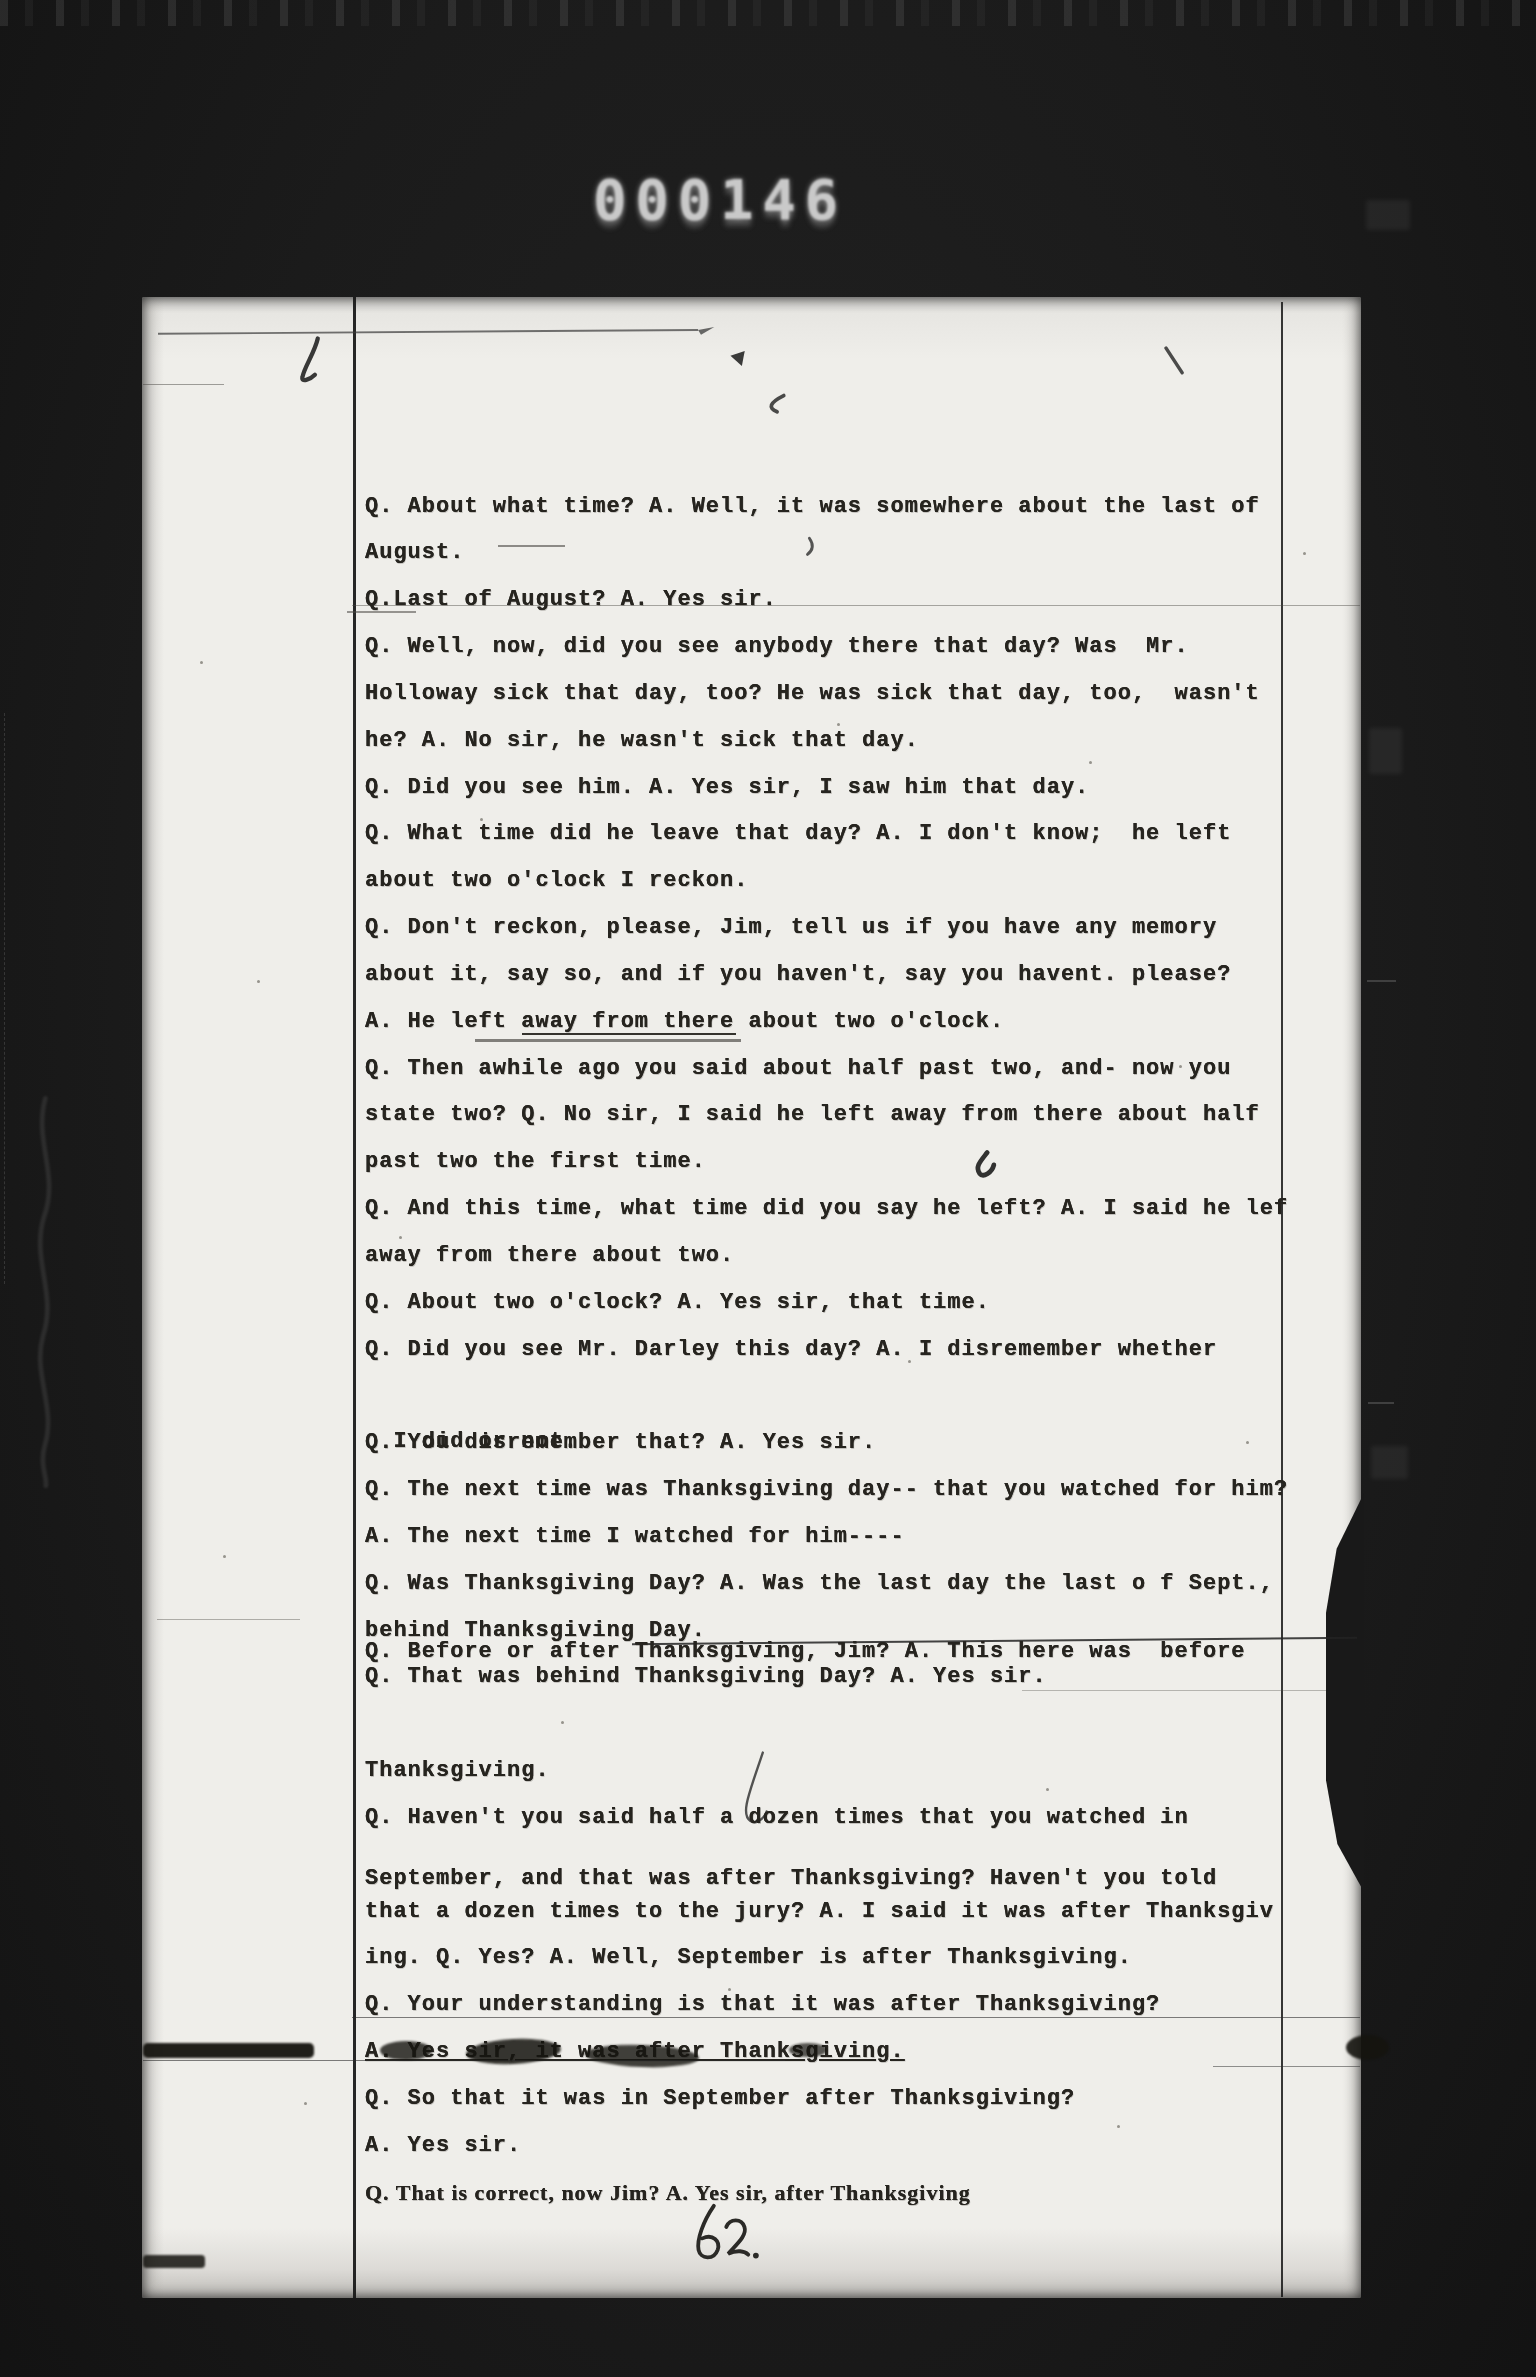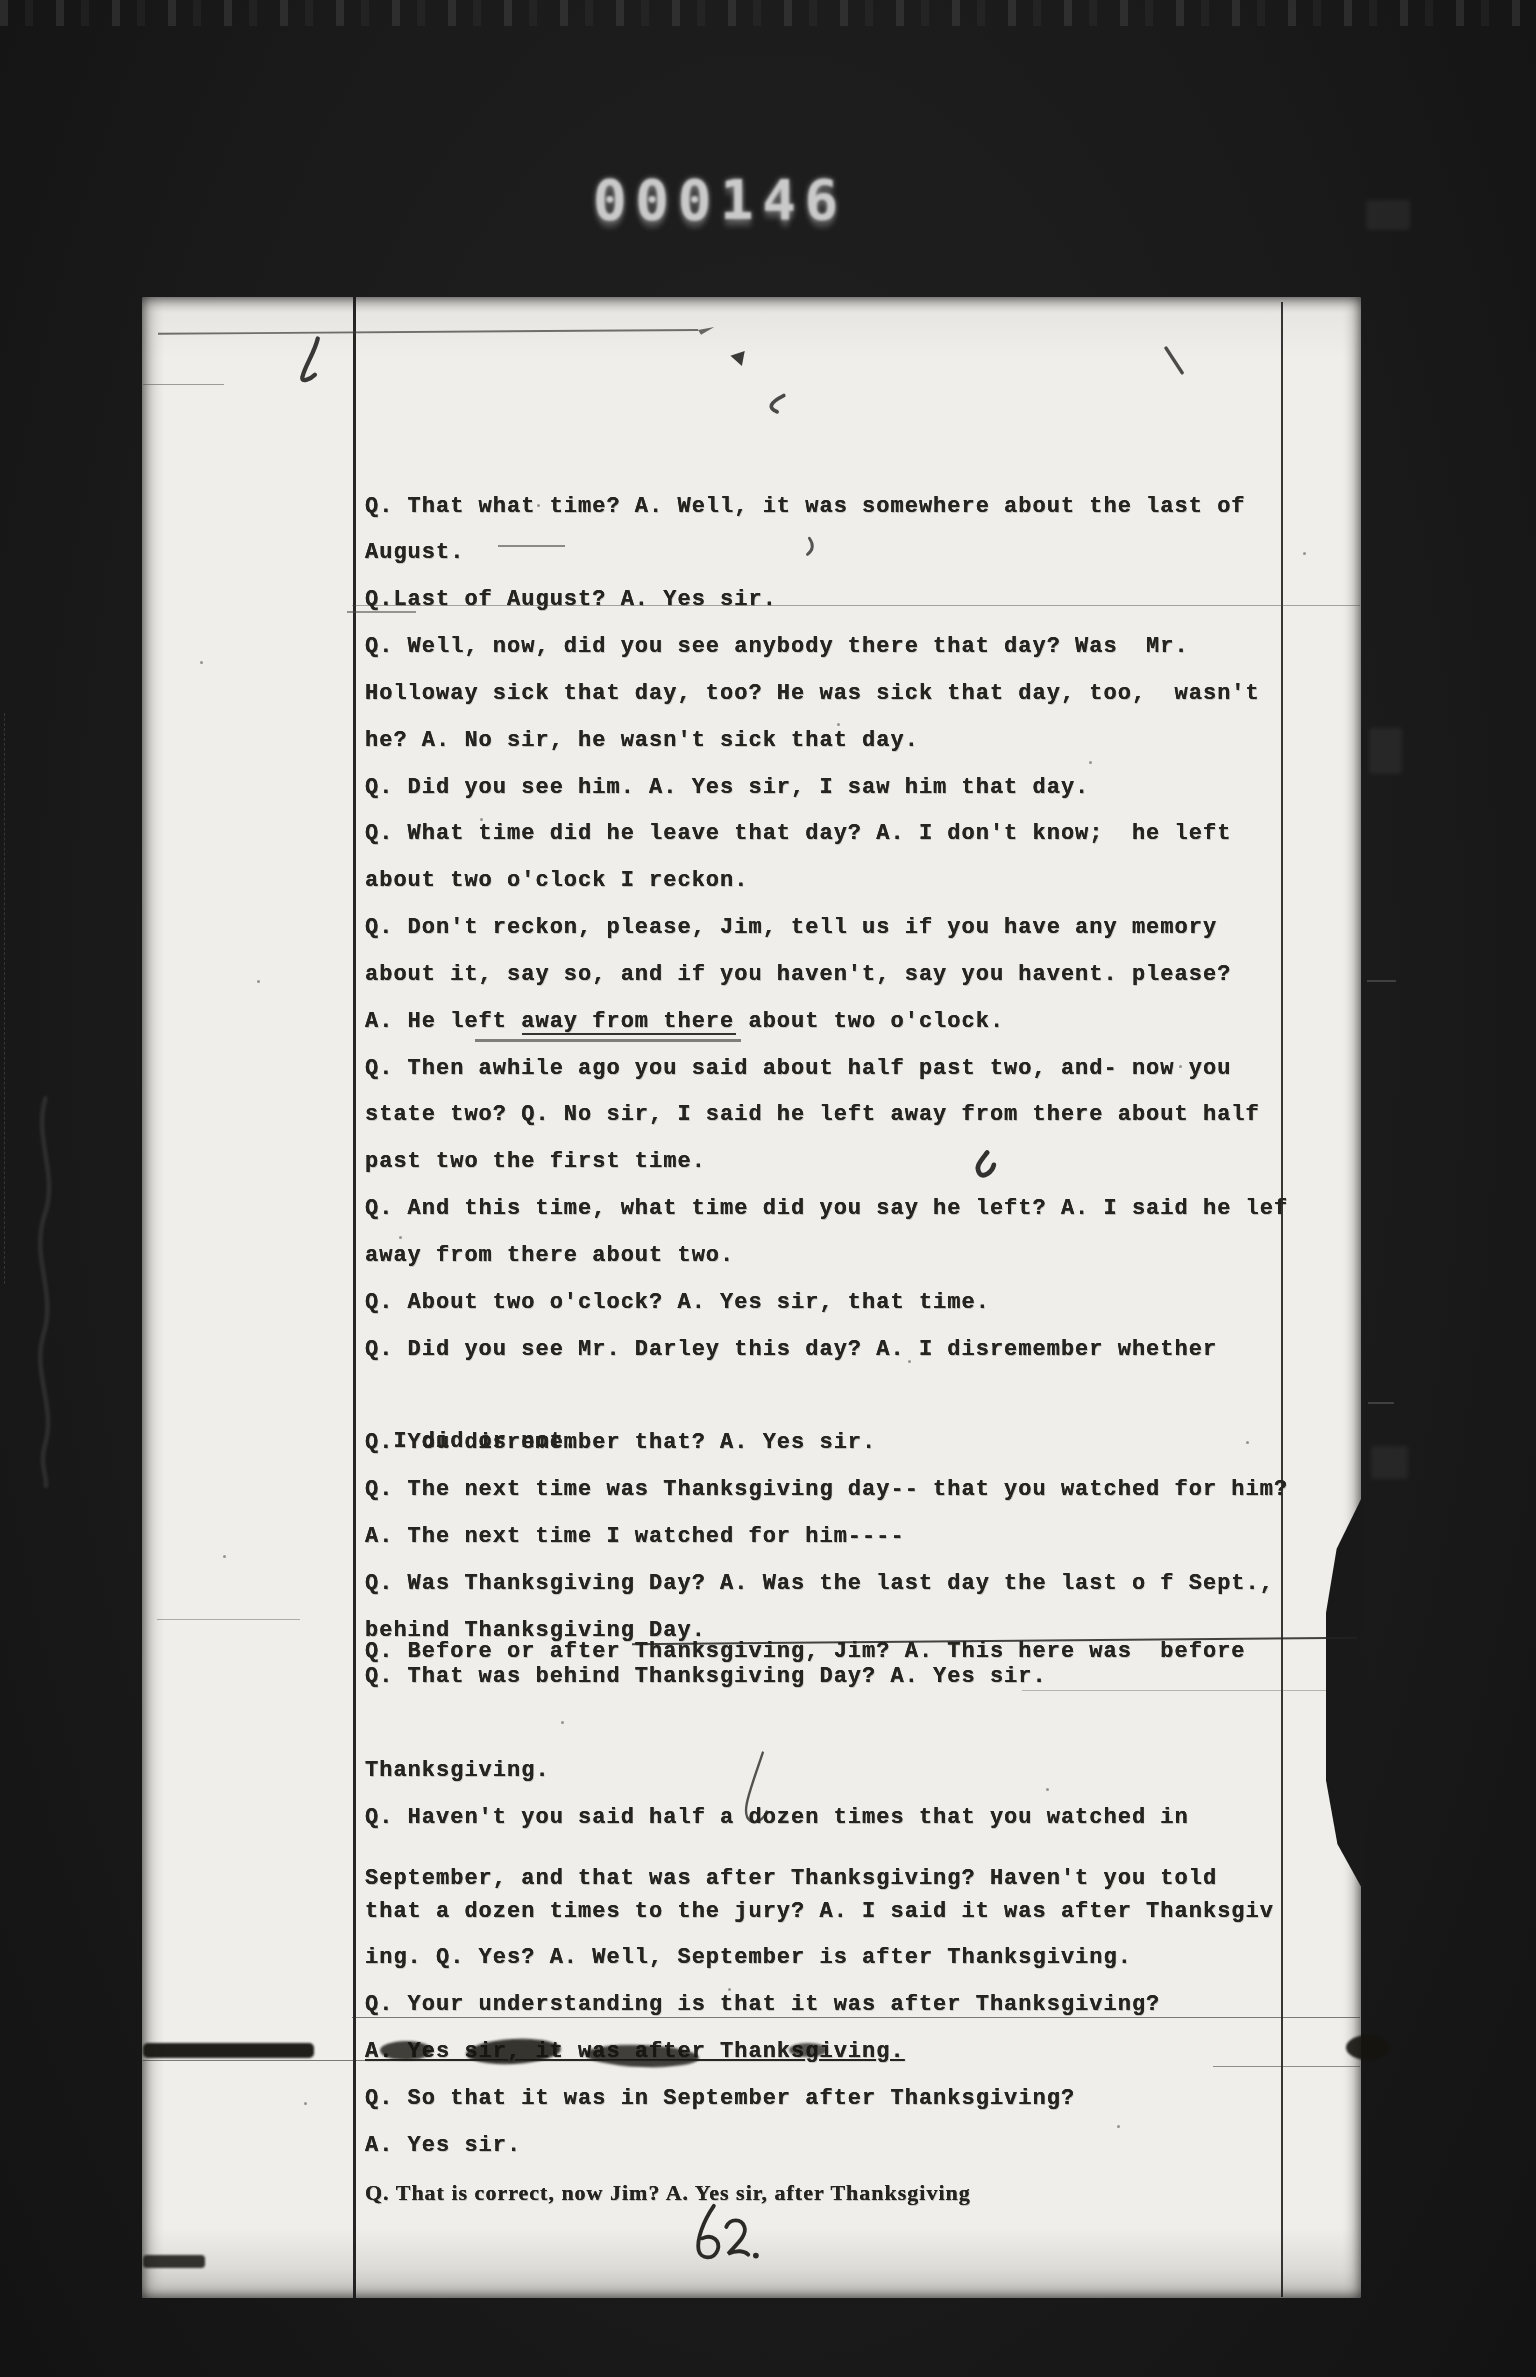--- a/index.html
+++ b/index.html
@@ -84,21 +84,21 @@
   <div class="scratch" style="left:157px;top:1619px;width:143px;height:1.4px;opacity:.4;"></div>
   <div class="scratch" style="left:632px;top:1640px;width:725px;height:1.9px;opacity:.85;transform:rotate(-0.5deg);background:#232323;"></div>
   <div class="scratch" style="left:1022px;top:1690px;width:304px;height:1.4px;opacity:.35;"></div>
   <div class="scratch" style="left:1367px;top:980px;width:28.5px;height:2.4px;background:#5a5a5a;opacity:.6;"></div>
   <div class="scratch" style="left:1368px;top:1402px;width:26px;height:2.4px;background:#5a5a5a;opacity:.6;"></div>
 
   <div class="scratch" style="left:522px;top:1033px;width:214px;height:1.9px;background:#201e1a;opacity:.9;"></div>
   <div class="scratch" style="left:475px;top:1039px;width:266px;height:2.9px;background:#26241f;opacity:.55;filter:blur(0.5px);"></div>
 
   <div id="transcript">
-      <div class="line" style="top: 495px;">Q. That what time? A. Well, it was somewhere about the last of</div>
+      <div class="line" style="top: 495px;">Q. About what time? A. Well, it was somewhere about the last of</div>
       <div class="line" style="top: 541px;">August.</div>
       <div class="line" style="top: 588px;">Q.Last of August? A. Yes sir.</div>
       <div class="line" style="top: 635px;">Q. Well, now, did you see anybody there that day? Was  Mr.</div>
       <div class="line" style="top: 682px;">Holloway sick that day, too? He was sick that day, too,  wasn't</div>
       <div class="line" style="top: 729px;">he? A. No sir, he wasn't sick that day.</div>
       <div class="line" style="top: 776px;">Q. Did you see him. A. Yes sir, I saw him that day.</div>
       <div class="line" style="top: 822px;">Q. What time did he leave that day? A. I don't know;  he left</div>
       <div class="line" style="top: 869px;">about two o'clock I reckon.</div>
       <div class="line" style="top: 916px;">Q. Don't reckon, please, Jim, tell us if you have any memory</div>
       <div class="line" style="top: 963px;">about it, say so, and if you haven't, say you havent. please?</div>

